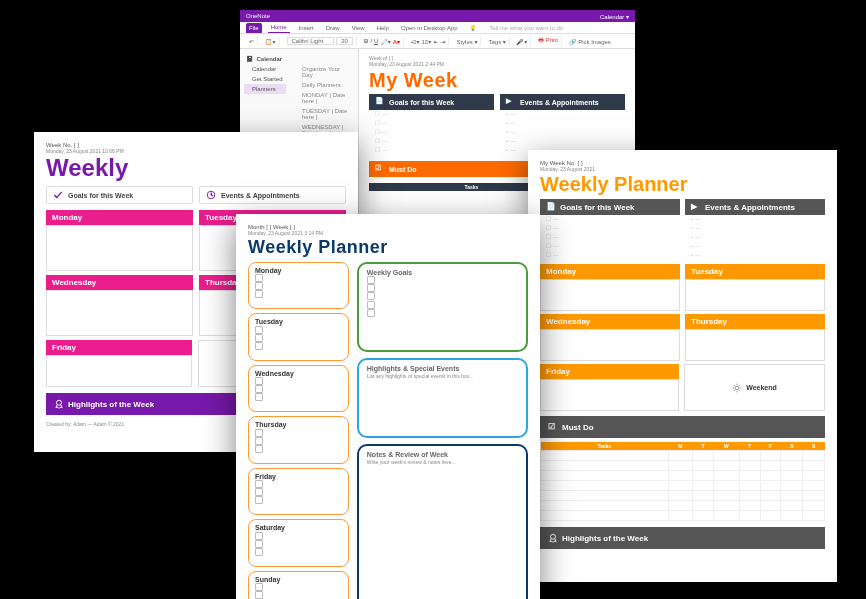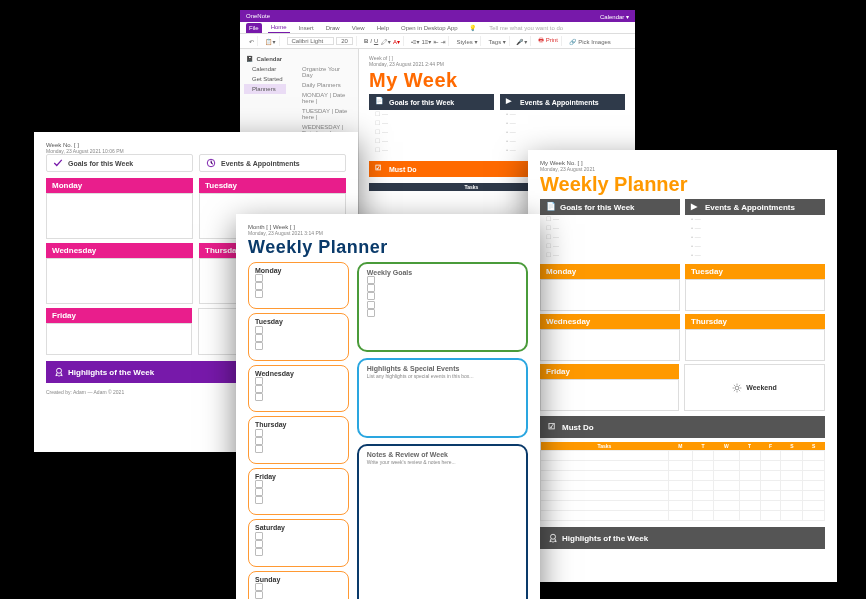--- a/index.html
+++ b/index.html
@@ -167,20 +167,21 @@
               </tr>
       </tbody>
           </table>
     </div>
   </div>
 </div>
 
 <div class="card" style="left:34px;top:132px;width:300px;height:300px;padding:10px 12px">
   <div class="small">Week No. [   ]</div>
   <div class="tiny">Monday, 23 August 2021          10:06 PM</div>
+  <div class="pw-title">Weekly</div>
   <div style="display:flex;gap:6px">
     <div class="pw-hdrline" style="flex:1">
       <svg class="ck-ic" viewBox="0 0 16 16">
             <path fill="none" stroke="#7719aa" stroke-width="2" d="M2 8l4 4 8-9"></path>
           </svg>
       <span>Goals for this Week</span>
     </div>
     <div class="pw-hdrline" style="flex:1">
       <svg class="ck-ic" viewBox="0 0 16 16">
             <circle cx="8" cy="8" r="6" fill="none" stroke="#7719aa" stroke-width="1.5"></circle>

